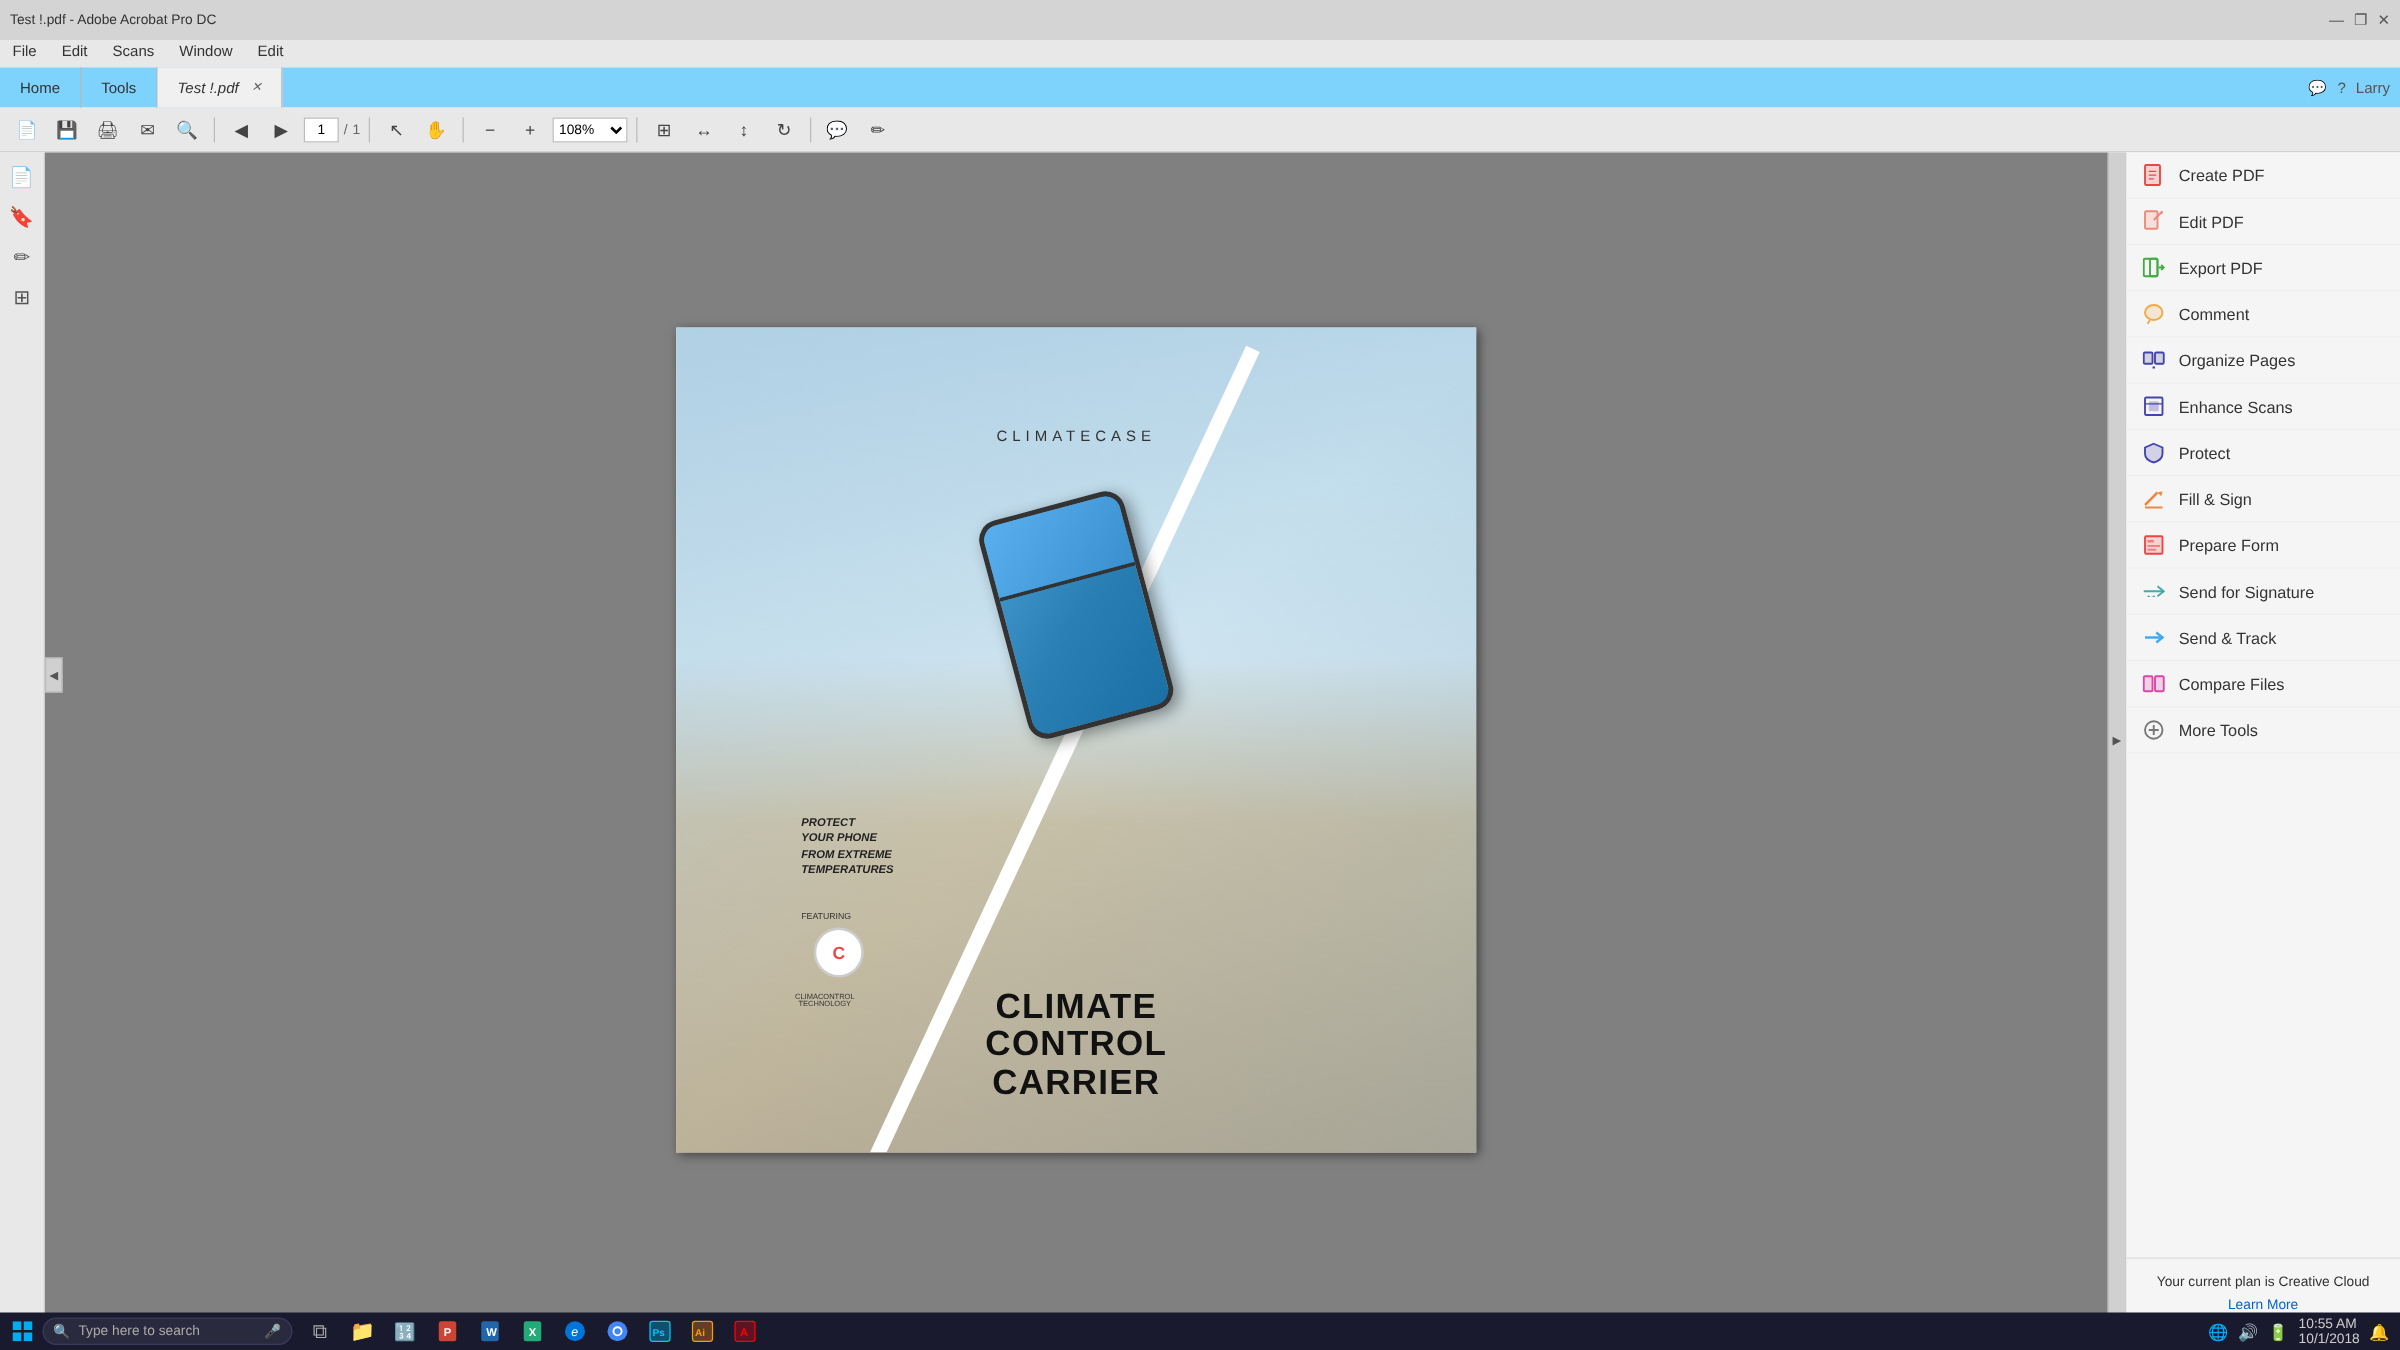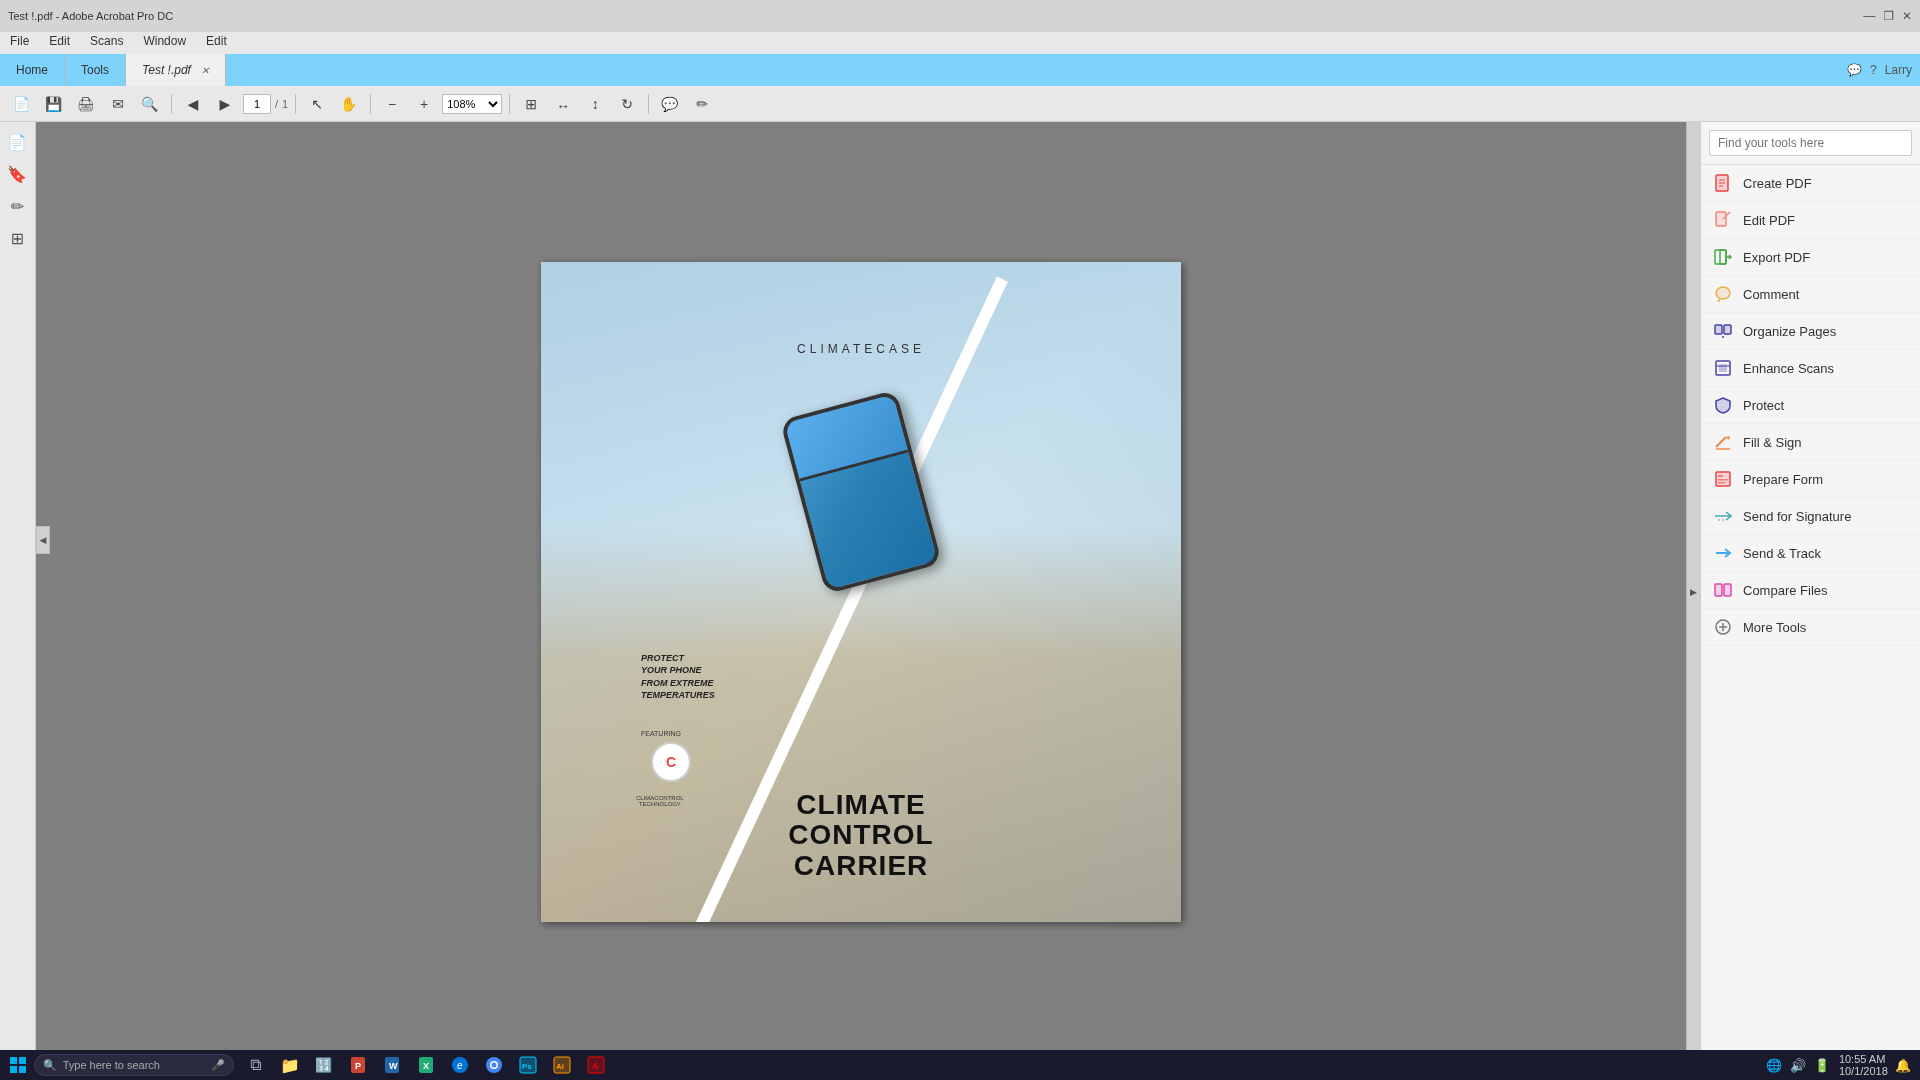--- a/index.html
+++ b/index.html
@@ -547,23 +547,20 @@
         <div class="logo-circle">C</div>
         <div class="clima-text">CLIMACONTROL<br>TECHNOLOGY</div>
         <div class="main-title">CLIMATE<br>CONTROL<br>CARRIER</div>
       </div>
     </div>
   </div>
 
   <div id="expand-right-btn">▶</div>
 
   <div id="right-panel">
-    <div id="tools-search">
-      <input type="text" placeholder="Find your tools here" style="">
-    </div>
 
     <div class="tool-item">
       <div class="tool-icon icon-red">
         <svg width="18" height="18" viewBox="0 0 18 18">
           <rect x="2" y="1" width="12" height="16" rx="1" fill="#f44" opacity="0.2"></rect>
           <rect x="2" y="1" width="12" height="16" rx="1" fill="none" stroke="#e44" stroke-width="1.5"></rect>
           <line x1="5" y1="6" x2="11" y2="6" stroke="#e44" stroke-width="1"></line>
           <line x1="5" y1="9" x2="11" y2="9" stroke="#e44" stroke-width="1"></line>
           <line x1="5" y1="12" x2="9" y2="12" stroke="#e44" stroke-width="1"></line>
         </svg>
@@ -701,20 +698,24 @@
       <div class="tool-icon icon-gray">
         <svg width="18" height="18" viewBox="0 0 18 18">
           <circle cx="9" cy="9" r="7" fill="none" stroke="#777" stroke-width="1.5"></circle>
           <line x1="9" y1="5" x2="9" y2="13" stroke="#777" stroke-width="1.5"></line>
           <line x1="5" y1="9" x2="13" y2="9" stroke="#777" stroke-width="1.5"></line>
         </svg>
       </div>
       <span class="tool-label">More Tools</span>
     </div>
 
+    <div id="plan-info">
+      <div class="plan-text">Your current plan is Creative Cloud</div>
+      <a class="learn-more">Learn More</a>
+    </div>
   </div>
 </div>
 
 <div id="taskbar">
   <div id="start-btn">
     <svg id="win-logo" viewBox="0 0 16 16">
       <rect x="0" y="0" width="7" height="7" fill="#00adef"></rect>
       <rect x="9" y="0" width="7" height="7" fill="#00adef"></rect>
       <rect x="0" y="9" width="7" height="7" fill="#00adef"></rect>
       <rect x="9" y="9" width="7" height="7" fill="#00adef"></rect>

